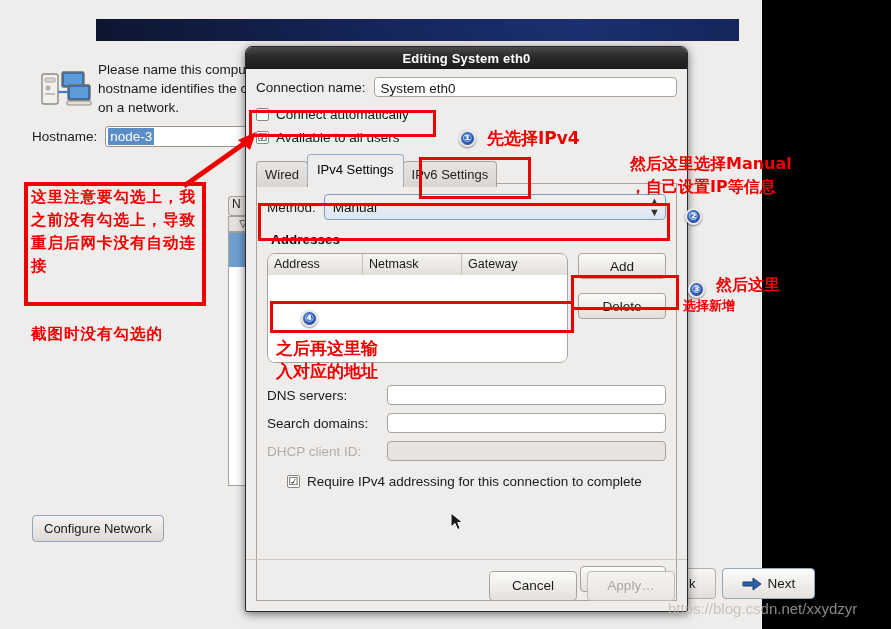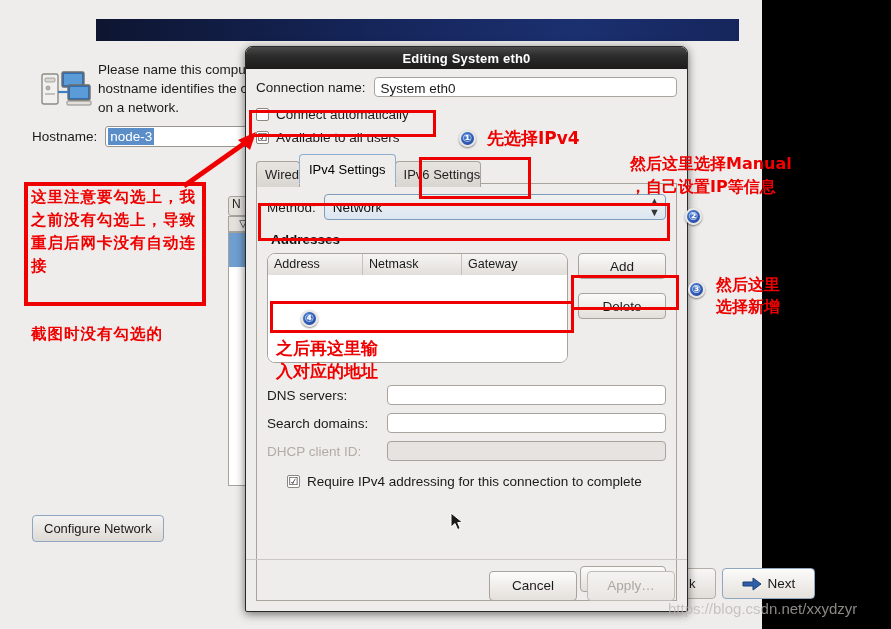--- a/index.html
+++ b/index.html
@@ -115,21 +115,21 @@
     width:13px; height:13px; background:#fff;
     border:1px solid #8c8880; border-radius:2px;
     display:flex; align-items:center; justify-content:center;
     font-size:11px; color:#111; line-height:1;
   }
   .chklabel { font-size:13.5px; color:#1a1a1a; }
 
   
   #tabs { display:flex; align-items:flex-end; margin-top:9px; height:28px; position:relative; z-index:2;}
   .tab {
-    font-size:13px; color:#1f1f1f; padding:5px 0 5px 8px;
+    font-size:13px; color:#1f1f1f; padding:5px 8px 5px 8px;
     background: linear-gradient(#e8e5e1,#d9d5d0);
     border:1px solid #a8a39c; border-bottom:none;
     border-radius:4px 4px 0 0; margin-right:-1px;
     position:relative; top:3px;
   }
   .tab.active {
     background:#efedeb; color:#000;
     border:1px solid #8fb0d0; border-bottom:1px solid #efedeb;
     top:0; padding:7px 9px 6px 9px; z-index:3;
   }
@@ -301,21 +301,21 @@
       <div class="tab">Wired</div>
       <div class="tab active">IPv4 Settings</div>
       <div class="tab">IPv6 Settings</div>
     </div>
 
     <div id="tabpanel">
 
       <div class="row" style="margin-bottom:4px;">
         <span class="lbl">Method:</span>
         <div class="combo">
-          <span>Network</span>
+          <span>Manual</span>
           <span class="spinner">▲<br>▼</span>
         </div>
       </div>
 
       <div class="section-title">Addresses</div>
 
       <div id="addr-area">
         <div id="addr-table">
           <div id="addr-head">
             <div class="th" style="width:96px">Address</div>
@@ -377,21 +377,21 @@
 
 <div class="badge" style="left:459px;top:130px;">①</div>
 <div class="zh" style="left:487px;top:128px;font-size:17px;">先选择IPv4</div>
 
 <div class="badge" style="left:685px;top:208px;">②</div>
 <div class="zh" style="left:630px;top:155px;font-size:16px;white-space:nowrap;">然后这里选择Manual</div>
 <div class="zh" style="left:630px;top:178px;font-size:16px;white-space:nowrap;">，自己设置IP等信息</div>
 
 <div class="badge" style="left:688px;top:281px;">③</div>
 <div class="zh" style="left:716px;top:276px;font-size:16px;white-space:nowrap;">然后这里</div>
-<div class="zh" style="left:716px;top:298px;font-size:16px;white-space:nowrap;">选择新增</div>
+<div class="zh" style="left:683px;top:298px;font-size:13px;white-space:nowrap;">选择新增</div>
 
 <div class="badge" style="left:301px;top:310px;">④</div>
 <div class="zh" style="left:276px;top:338px;font-size:17px;white-space:nowrap;">之后再这里输</div>
 <div class="zh" style="left:276px;top:361px;font-size:17px;white-space:nowrap;">入对应的地址</div>
 
 <svg id="cursor" width="14" height="20" viewBox="0 0 14 20">
   <path d="M1 1 L1 15 L5 11.5 L7.6 17.6 L10.2 16.4 L7.7 10.6 L12.4 10.3 Z" fill="#1a1a1a" stroke="#fff" stroke-width="1"></path>
 </svg>
 
 <div id="watermark">https://blog.csdn.net/xxydzyr</div>

